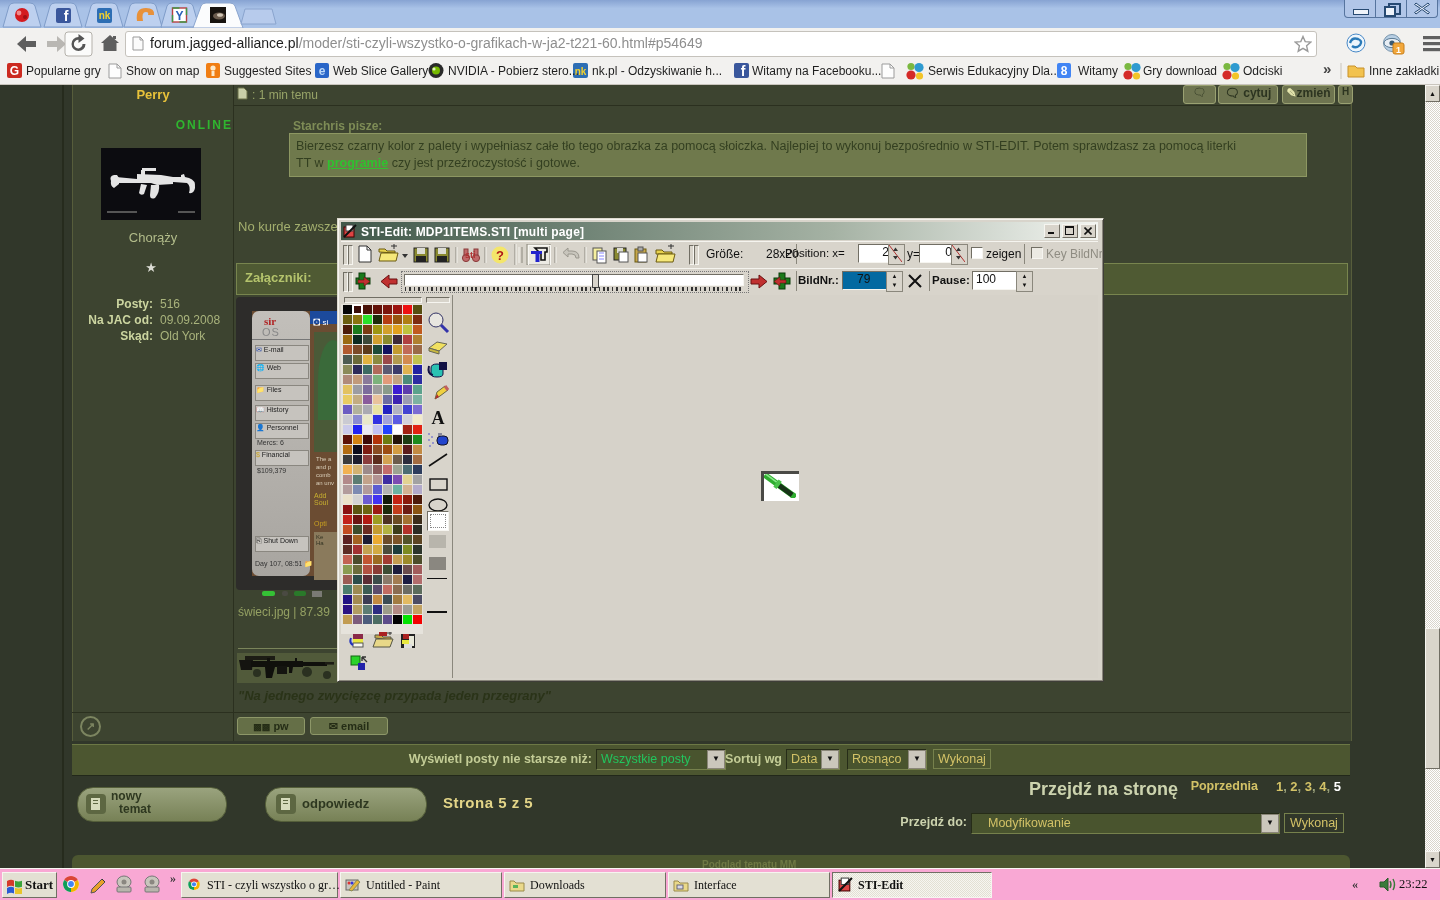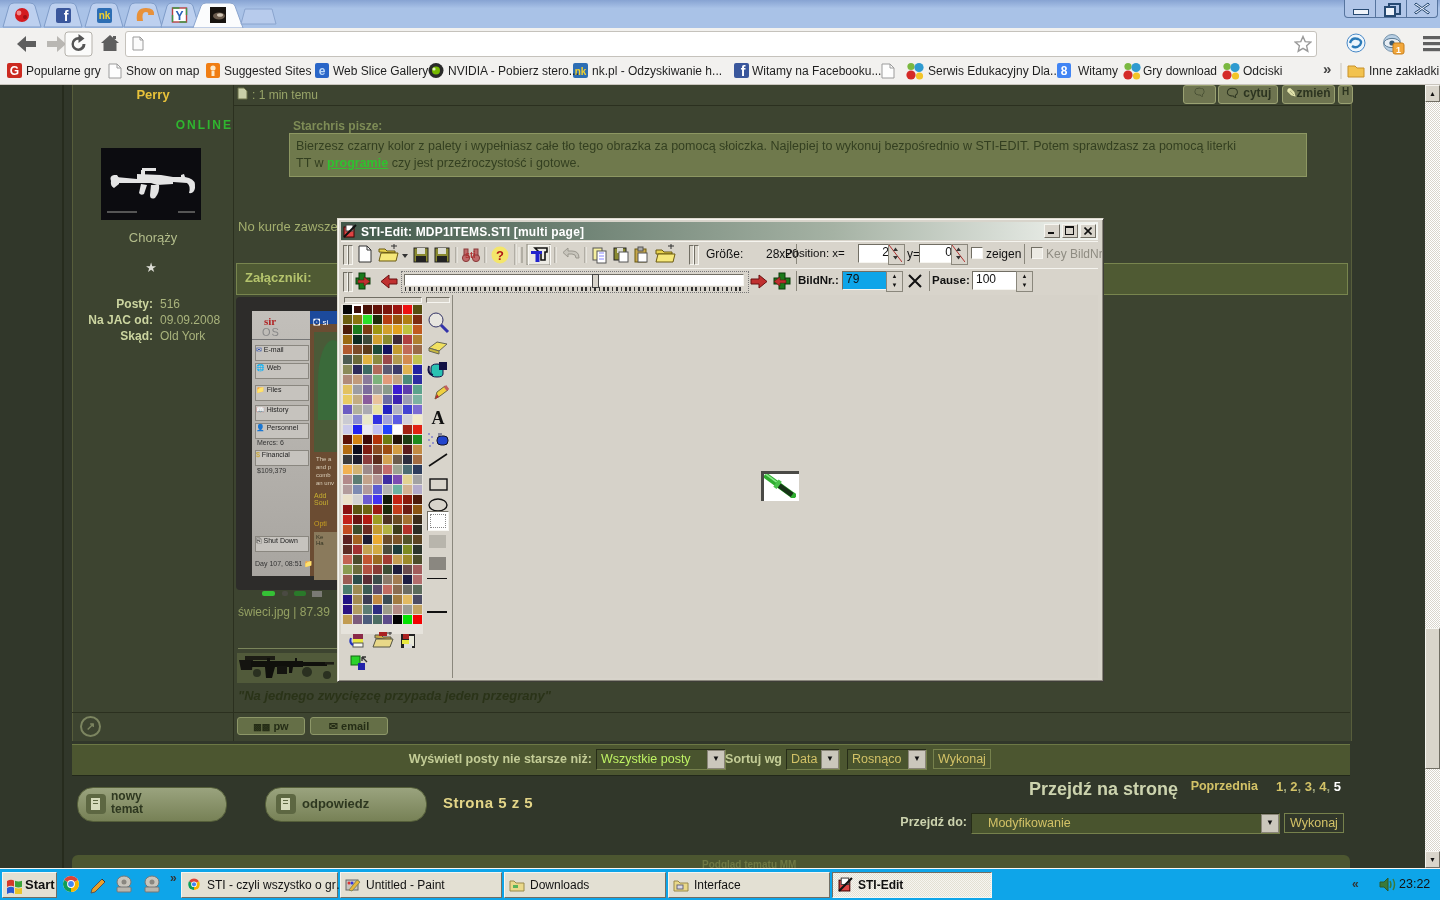--- a/index.html
+++ b/index.html
@@ -67,20 +67,21 @@
     <path d="M37,13 L46,5 L46,10 L56,10 L56,16 L46,16 L46,21 Z" fill="#b9b7b3" transform="translate(93,0) scale(-1,1)"></path>
     <rect x="55" y="1" width="27" height="24" rx="3" fill="#fbfbfa" stroke="#b4b1ab"></rect>
     <path d="M68.5,6 A7 7 0 1 0 75.5,13 L72.5,13 A4.3 4.3 0 1 1 68.5,8.8 L68.5,12 L74.5,7.5 L68.5,3 Z" fill="#555"></path>
     <path d="M100,4 L109,12 L106.5,12 L106.5,20 L93.5,20 L93.5,12 L91,12 Z M103,5 L106,5 L106,8 L103,8 Z" fill="#5e5e5e"></path>
   </svg>
   <div class="a" style="left:125px;top:31px;width:1190px;height:24px;background:#fff;border:1px solid #c5c2bc;border-radius:3px;top:3px;">
     <svg class="a" style="left:6px;top:4px" width="12" height="15" viewBox="0 0 12 15">
           <path d="M1,1 L8,1 L11,4 L11,14 L1,14 Z" fill="#fbfbfb" stroke="#9b9b9b"></path>
           <path d="M8,1 L8,4 L11,4" fill="none" stroke="#9b9b9b"></path>
         </svg>
+    <div class="a" style="left:24px;top:3px;font-size:14px;color:#1e1e1e;white-space:nowrap;">forum.jagged-alliance.pl<span style="color:#8e8e8e;">/moder/sti-czyli-wszystko-o-grafikach-w-ja2-t221-60.html#p54649</span></div>
     <svg class="a" style="left:1168px;top:3px" width="18" height="18" viewBox="0 0 18 18">
           <path d="M9,1.5 L11.2,6.6 L16.8,7.1 L12.6,10.8 L13.8,16.2 L9,13.3 L4.2,16.2 L5.4,10.8 L1.2,7.1 L6.8,6.6 Z" fill="none" stroke="#9a9a9a" stroke-width="1.4"></path>
         </svg>
   </div>
   <svg class="a" style="left:1344px;top:4px" width="96" height="24" viewBox="0 0 96 24">
     <circle cx="12" cy="11" r="9" fill="#eef6fc" stroke="#4788c7"></circle>
         <path d="M6,11 Q8,5 14,7 Q19,9 16,13 Q12,17 8,14" fill="none" stroke="#2a7ab8" stroke-width="2.4"></path>
     <circle cx="48" cy="11" r="8.5" fill="#b8cfe4" stroke="#7a96ad"></circle>
         <ellipse cx="48" cy="11" rx="8" ry="4.6" fill="#e8eef4" stroke="#5a7a94"></ellipse>
         <circle cx="48" cy="11" r="2.6" fill="#3a5a74"></circle>
@@ -195,21 +196,21 @@
 
 <div class="a" style="left:293px;top:119px;font-size:12px;font-weight:bold;color:#7e8c56;">Starchris pisze:</div>
 <div class="a" style="left:289px;top:133px;width:1004px;height:36px;background:#6f794c;border:1px solid #8d9762;font-size:12.5px;color:#333f20;line-height:17px;padding:4px 6px 2px 6px;">Bierzesz czarny kolor z palety i wypełniasz całe tło tego obrazka za pomocą słoiczka. Najlepiej to wykonuj bezpośrednio w STI-EDIT. Potem sprawdzasz za pomocą literki<br>TT w <span style="color:#2fc22f;font-weight:bold;text-decoration:underline;">programie</span> czy jest przeźroczystość i gotowe.</div>
 <div class="a" style="left:238px;top:219px;font-size:13px;color:#a3ae6e;">No kurde zawsze</div>
 
 <div class="a" style="left:236px;top:263px;width:1110px;height:30px;background:#4f5a33;border:1px solid #78854e;"></div>
 <div class="a" style="left:245px;top:270px;font-size:13px;font-weight:bold;color:#b4c36c;">Załączniki:</div>
 
 <div class="a" style="left:236px;top:297px;width:124px;height:293px;background:#2d2c2a;border-radius:4px;"></div>
 <div class="a" style="left:252px;top:311px;width:108px;height:265px;background:#6b4c32;"></div>
-<div class="a" style="left:252px;top:311px;width:58px;height:265px;background:linear-gradient(#c2bfba,#a8a5a0);">
+<div class="a" style="left:252px;top:311px;width:58px;height:265px;background:linear-gradient(#c2bfba,#a8a5a0);border-radius:7px;">
   <div class="a" style="left:12px;top:4px;font-size:11px;font-weight:bold;color:#b02424;font-family:'Liberation Serif',serif;">sir</div>
   <div class="a" style="left:10px;top:15px;font-size:11px;color:#888;letter-spacing:1px;">OS</div>
   <div class="a" style="left:0;top:28px;width:58px;height:1px;background:#777;"></div>
 </div>
 
 <div class="a" style="left:255px;top:345px;width:52px;height:14px;background:#c6c3be;border:1px solid #8a8780;font-size:7px;color:#222;"><span style="color:#2244aa;">✉</span> E-mail</div>
 <div class="a" style="left:255px;top:363px;width:52px;height:14px;background:#c6c3be;border:1px solid #8a8780;font-size:7px;color:#222;"><span style="color:#2244aa;">🌐</span> Web</div>
 <div class="a" style="left:255px;top:385px;width:52px;height:14px;background:#c6c3be;border:1px solid #8a8780;font-size:7px;color:#222;"><span style="color:#c8a020;">📁</span> Files</div>
 <div class="a" style="left:255px;top:405px;width:52px;height:14px;background:#c6c3be;border:1px solid #8a8780;font-size:7px;color:#222;"><span style="color:#555;">📖</span> History</div>
 <div class="a" style="left:255px;top:423px;width:52px;height:14px;background:#c6c3be;border:1px solid #8a8780;font-size:7px;color:#222;"><span style="color:#6a4a2a;">👤</span> Personnel</div>
@@ -253,41 +254,41 @@
 </div>
 <div class="a" style="left:238px;top:688px;font-size:13px;font-weight:bold;font-style:italic;color:#2a3318;">"Na jednego zwycięzcę przypada jeden przegrany"</div>
 
 <div class="a" style="left:80px;top:716px;width:17px;height:17px;border:2px solid #7c8560;border-radius:50%;color:#7c8560;font-size:11px;font-weight:bold;text-align:center;line-height:16px;">↗</div>
 <div class="a" style="left:237px;top:717px;width:66px;height:16px;background:#656f47;border:1px solid #8d9768;border-radius:3px;font-size:11px;font-weight:bold;color:#252d16;text-align:center;line-height:16px;"><span style="font-size:9px;">▩▩</span> pw</div>
 <div class="a" style="left:310px;top:717px;width:76px;height:16px;background:#656f47;border:1px solid #8d9768;border-radius:3px;font-size:11px;font-weight:bold;color:#252d16;text-align:center;line-height:16px;">✉ email</div>
 
 <div class="a" style="left:72px;top:744px;width:1278px;height:30px;background:#4c5630;border-top:1px solid #6c7845;border-bottom:1px solid #22281a;"></div>
 <div class="a" style="right:848px;top:752px;font-size:12.5px;font-weight:bold;color:#c3cc96;white-space:nowrap;">Wyświetl posty nie starsze niż:</div>
 <div class="a" style="left:596px;top:749px;width:128px;height:19px;background:#49542e;border:1px solid #262c18;border-right-color:#76814c;border-bottom-color:#76814c;">
-  <div class="a" style="left:4px;top:2px;font-size:12.5px;color:#bef264;">Wszystkie posty</div>
+  <div class="a" style="left:4px;top:2px;font-size:12.5px;color:#22c55e;">Wszystkie posty</div>
   <div class="a" style="right:0;top:0;width:16px;height:17px;background:#cbc7bc;border:1px solid #8a8678;font-size:8px;text-align:center;line-height:16px;color:#111;">▼</div>
 </div>
 <div class="a" style="right:658px;top:752px;font-size:12.5px;font-weight:bold;color:#c3cc96;white-space:nowrap;">Sortuj wg</div>
 <div class="a" style="left:786px;top:749px;width:52px;height:19px;background:#49542e;border:1px solid #262c18;border-right-color:#76814c;border-bottom-color:#76814c;">
   <div class="a" style="left:4px;top:2px;font-size:12.5px;color:#d3c267;">Data</div>
   <div class="a" style="right:0;top:0;width:16px;height:17px;background:#cbc7bc;border:1px solid #8a8678;font-size:8px;text-align:center;line-height:16px;color:#111;">▼</div>
 </div>
 <div class="a" style="left:847px;top:749px;width:78px;height:19px;background:#49542e;border:1px solid #262c18;border-right-color:#76814c;border-bottom-color:#76814c;">
   <div class="a" style="left:4px;top:2px;font-size:12.5px;color:#d3c267;">Rosnąco</div>
   <div class="a" style="right:0;top:0;width:16px;height:17px;background:#cbc7bc;border:1px solid #8a8678;font-size:8px;text-align:center;line-height:16px;color:#111;">▼</div>
 </div>
 <div class="a" style="left:933px;top:749px;width:56px;height:18px;border:1px solid #76814c;font-size:12.5px;color:#d3c267;text-align:center;line-height:18px;">Wykonaj</div>
 
 <div class="a" style="left:77px;top:787px;width:148px;height:33px;background:linear-gradient(#9aa37e,#778156);border:1px solid #555f3a;border-radius:16px;">
   <div class="a" style="left:8px;top:6px;width:20px;height:20px;background:#5d6742;border-radius:4px;">
         <div class="a" style="left:5px;top:4px;width:9px;height:12px;background:#d6dbbc;"></div>
         <div class="a" style="left:7px;top:6px;width:5px;height:1px;background:#5d6742;"></div>
         <div class="a" style="left:7px;top:9px;width:5px;height:1px;background:#5d6742;"></div>
       </div>
-  <div class="a" style="left:33px;top:2px;font-size:12px;font-weight:bold;color:#2e3820;line-height:13px;">nowy<br><span style="">temat</span></div>
+  <div class="a" style="left:33px;top:2px;font-size:12px;font-weight:bold;color:#2e3820;line-height:13px;">nowy<br><span style="margin-left:8px;">temat</span></div>
 </div>
 <div class="a" style="left:265px;top:787px;width:160px;height:33px;background:linear-gradient(#9aa37e,#778156);border:1px solid #555f3a;border-radius:16px;">
   <div class="a" style="left:10px;top:6px;width:20px;height:20px;background:#5d6742;border-radius:4px;">
         <div class="a" style="left:5px;top:4px;width:9px;height:12px;background:#d6dbbc;"></div>
         <div class="a" style="left:7px;top:6px;width:5px;height:1px;background:#5d6742;"></div>
         <div class="a" style="left:7px;top:9px;width:5px;height:1px;background:#5d6742;"></div>
       </div>
   <div class="a" style="left:36px;top:8px;font-size:13px;font-weight:bold;color:#2e3820;">odpowiedz</div>
 </div>
 <div class="a" style="left:443px;top:794px;font-size:15px;font-weight:bold;color:#e3d588;letter-spacing:0.5px;">Strona 5 z 5</div>
@@ -460,21 +461,21 @@
     <svg class="a" style="left:407px;top:2px" width="46" height="21" viewBox="0 0 46 21">
       <path d="M19,10.5 L11,4 L11,8 L3,8 L3,13 L11,13 L11,17 Z" fill="#c03030" stroke="#6a1010"></path>
       <g>
             <rect x="26" y="7" width="16" height="6" fill="#1a7a1a" stroke="#0a3a0a"></rect>
             <rect x="31" y="2" width="6" height="16" fill="#1a7a1a" stroke="#0a3a0a"></rect>
             <path d="M26,10.5 L32,6 L32,9 L38,9 L38,12 L32,12 L32,15 Z" fill="#c03030" stroke="#6a1010" stroke-width="0.6"></path>
           </g>
     </svg>
     <div class="a" style="left:455px;top:2px;width:1px;height:20px;background:#8a877c;"></div>
     <div class="a" style="left:457px;top:5px;font-size:11.5px;font-weight:bold;color:#111;">BildNr.:</div>
-    <div class="a sunken" style="left:501px;top:2px;width:44px;height:17px;background:#0ea5e9;font-size:12px;color:#111;padding-left:3px;">79</div>
+    <div class="a sunken" style="left:501px;top:2px;width:44px;height:17px;background:#0369a1;font-size:12px;color:#111;padding-left:14px;">79</div>
     <div class="a" style="left:545px;top:2px;width:15px;height:19px;background:#d8d4cb;border:1px solid #8a877c;text-align:center;">
       <div style="font-size:6px;line-height:9px;color:#111;">▲</div>
           <div style="font-size:6px;line-height:8px;color:#111;">▼</div>
     </div>
     <svg class="a" style="left:566px;top:4px" width="16" height="16" viewBox="0 0 16 16">
           <path d="M2,2 L14,14 M14,2 L2,14" stroke="#111" stroke-width="2"></path>
         </svg>
     <div class="a" style="left:588px;top:2px;width:1px;height:20px;background:#8a877c;"></div>
     <div class="a" style="left:591px;top:5px;font-size:11.5px;font-weight:bold;color:#111;">Pause:</div>
     <div class="a sunken" style="left:631px;top:2px;width:44px;height:17px;background:#fff;font-size:12px;color:#111;padding-left:3px;">100</div>
@@ -819,21 +820,21 @@
                 <rect x="-3" y="10" width="14" height="1.6" fill="#8ae88a"></rect>
                 <rect x="11" y="7.5" width="4" height="9" fill="#4ac24a"></rect>
                 <rect x="31" y="9" width="4" height="6" fill="#2fae2f"></rect>
               </g>
         </svg>
       </div>
     </div>
   </div>
 </div>
 
-<div id="taskbar" class="a" style="left:0;top:868px;width:1440px;height:32px;background:#0ea5e9;border-top:1px solid #f8f7f3;">
+<div id="taskbar" class="a" style="left:0;top:868px;width:1440px;height:32px;background:#f9a8d4;border-top:1px solid #f8f7f3;font-family:Liberation Serif, serif;">
 
   <div class="a raised" style="left:2px;top:3px;width:53px;height:24px;background:#e3e0d3;">
     <svg class="a" style="left:3px;top:3px" width="18" height="18" viewBox="0 0 18 18">
       <path d="M1,5 Q4.5,2.8 8,4.4 L8,10.4 Q4.5,8.8 1,11 Z" fill="#d43a2a"></path>
           <path d="M9,4.7 Q12.5,6.3 16,4.7 L16,10.7 Q12.5,12.3 9,10.7 Z" fill="#3aa43a"></path>
           <path d="M1,12 Q4.5,9.8 8,11.4 L8,17.4 Q4.5,15.8 1,18 Z" fill="#2a5ad4"></path>
           <path d="M9,11.7 Q12.5,13.3 16,11.7 L16,17.7 Q12.5,19.3 9,17.7 Z" fill="#e8c42a"></path>
     </svg>
     <div class="a" style="left:22px;top:4px;font-size:13px;font-weight:bold;color:#111;">Start</div>
   </div>

